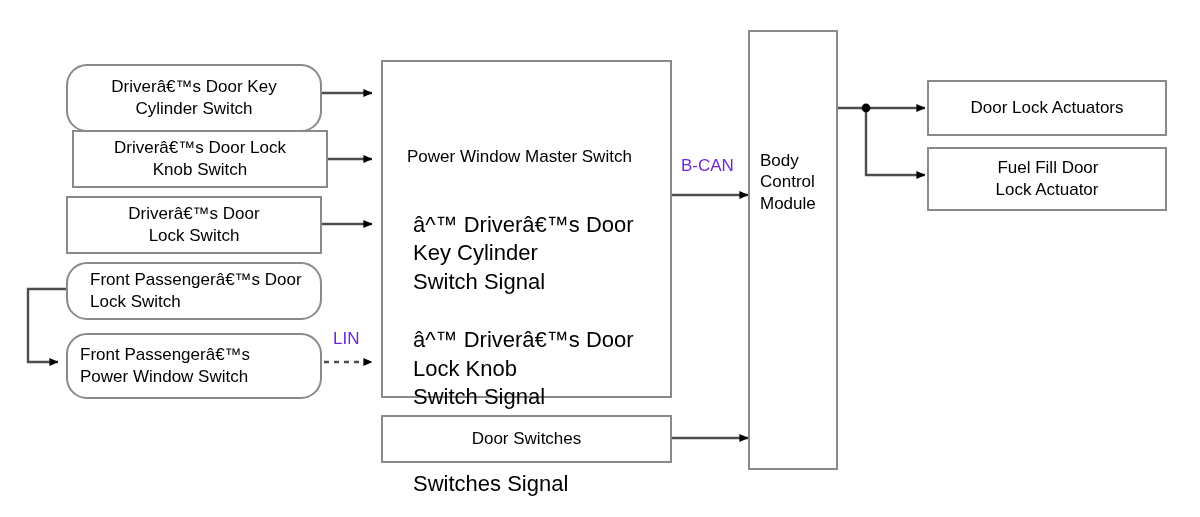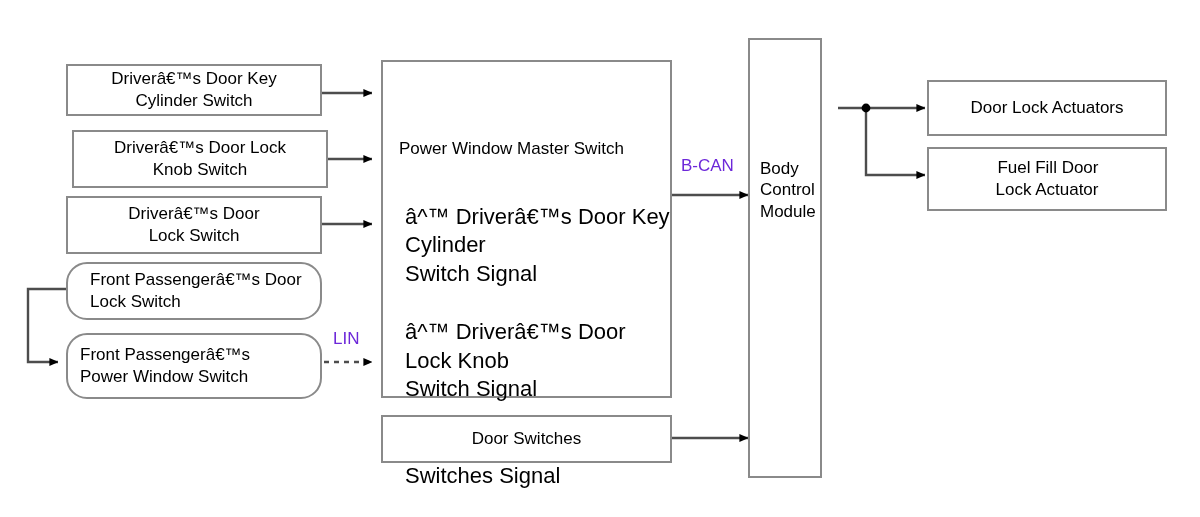--- a/index.html
+++ b/index.html
@@ -37,21 +37,21 @@
   .box.left-align {
     justify-content: flex-start;
     text-align: left;
     border-radius: 21px;
   }
   
   #master-switch-box {
     align-items: flex-start;
     justify-content: flex-start;
     text-align: left;
-    padding: 0;
+    padding: 8px;
   }
   .master-inner {
     position: relative;
     width: 100%;
     height: 100%;
   }
   .master-title {
     position: absolute;
     left: 16px;
     top: 76px;
@@ -143,21 +143,21 @@
       <line x1="672" y1="438" x2="748" y2="438" stroke="#4d4d4d" stroke-width="2.4" marker-end="url(#arrowhead)"></line>
     </g>
 
     <g>
       <line x1="838" y1="108" x2="925" y2="108" stroke="#4d4d4d" stroke-width="2.4" marker-end="url(#arrowhead)"></line>
       <path d="M 866,108 L 866,175 L 925,175" fill="none" stroke="#4d4d4d" stroke-width="2.4" marker-end="url(#arrowhead)"></path>
       <circle cx="866" cy="108" r="4.4" fill="#000000"></circle>
     </g>
   </svg>
 
-  <div class="box" id="input-box-0" style="left:66px; top:64px; width:256px; height:52px;">
+  <div class="box" id="input-box-0" style="left:66px; top:64px; width:256px; height:68px;border-radius:21px;">
     <span>Driverâ€™s Door Key
 Cylinder Switch</span>
   </div>
 
   <div class="box" id="input-box-1" style="left:66px; top:130px; width:256px; height:58px;margin-left:6px;">
     <span>Driverâ€™s Door Lock
 Knob Switch</span>
   </div>
 
   <div class="box" id="input-box-2" style="left:66px; top:196px; width:256px; height:58px;text-align:center;">
@@ -186,21 +186,21 @@
         <div class="signal-line">â^™ Front Door Lock
 Switches Signal</div>
       </div>
     </div>
   </div>
 
   <div class="box" id="door-switches-box" style="left:381px; top:415px; width:291px; height:48px;">
     <span>Door Switches</span>
   </div>
 
-  <div class="box" id="bcm-box" style="left:748px; top:38px; width:74px; height:440px;">
+  <div class="box" id="bcm-box" style="left:748px; top:30px; width:90px; height:440px;">
     <span class="bcm-label">Body
 Control
 Module</span>
   </div>
 
   <div class="box" id="output-box-0" style="left:927px; top:80px; width:240px; height:56px;">
     <span>Door Lock Actuators</span>
   </div>
 
   <div class="box" id="output-box-1" style="left:927px; top:147px; width:240px; height:64px;text-align:right;">

